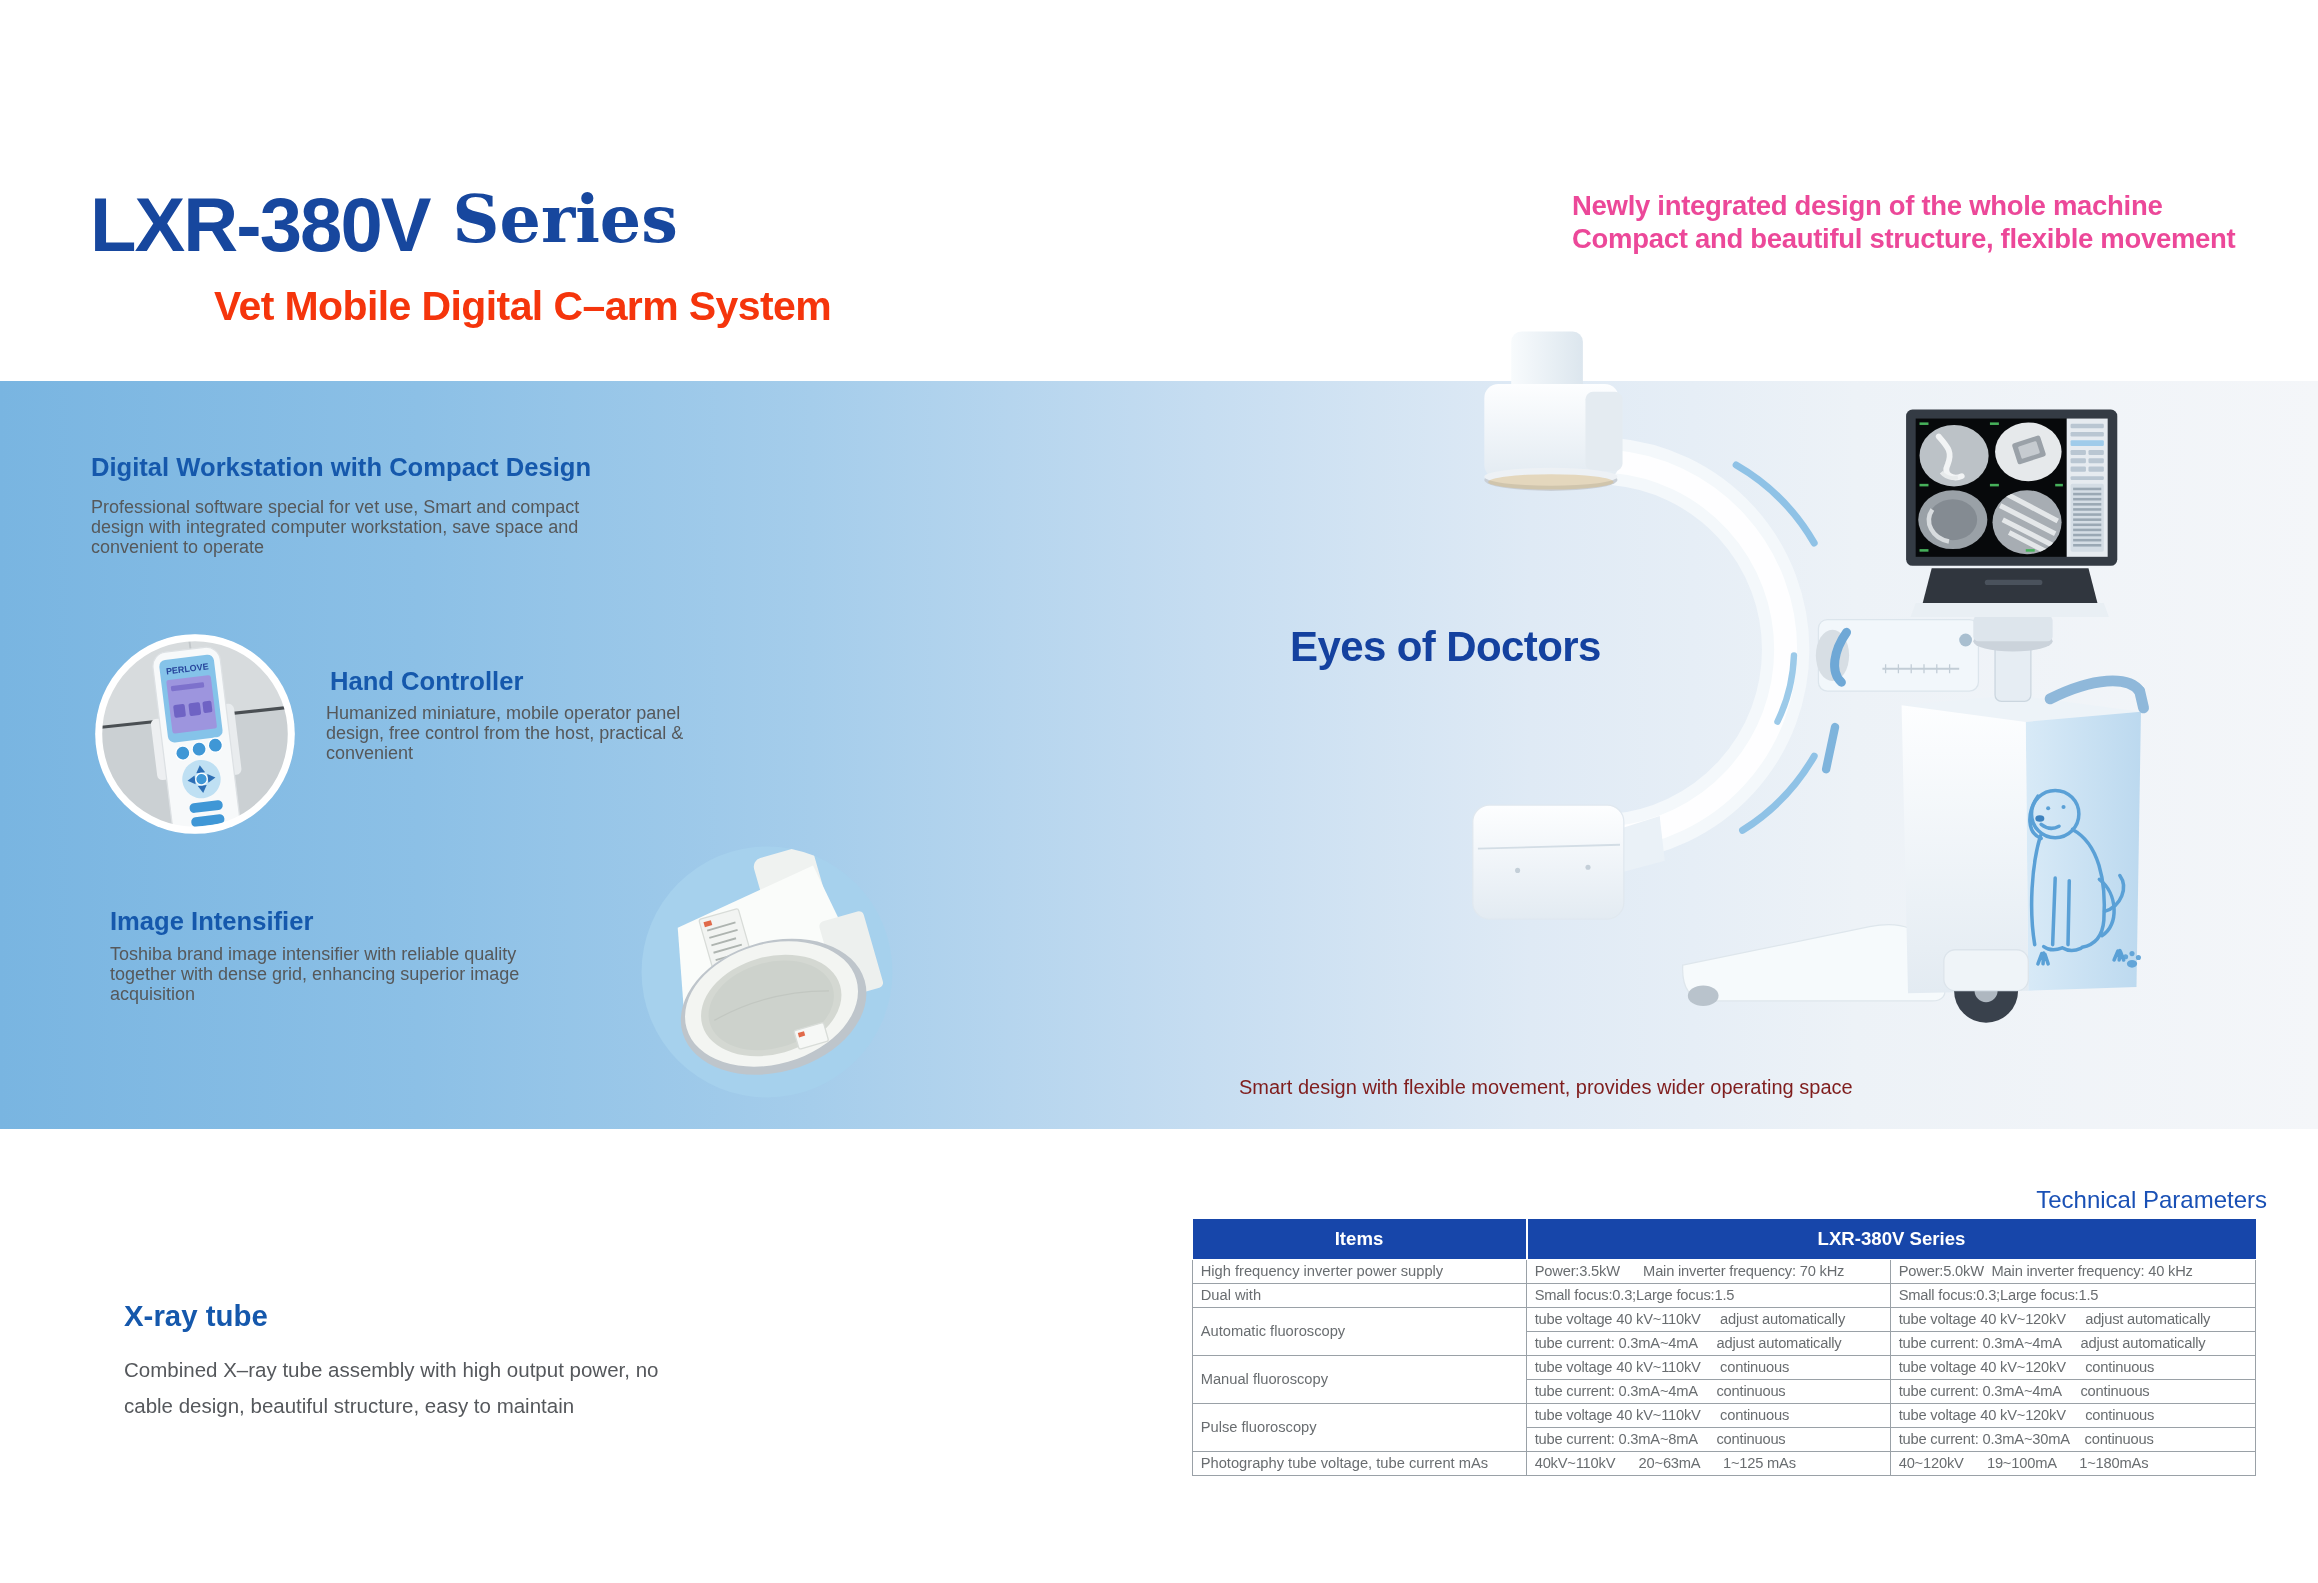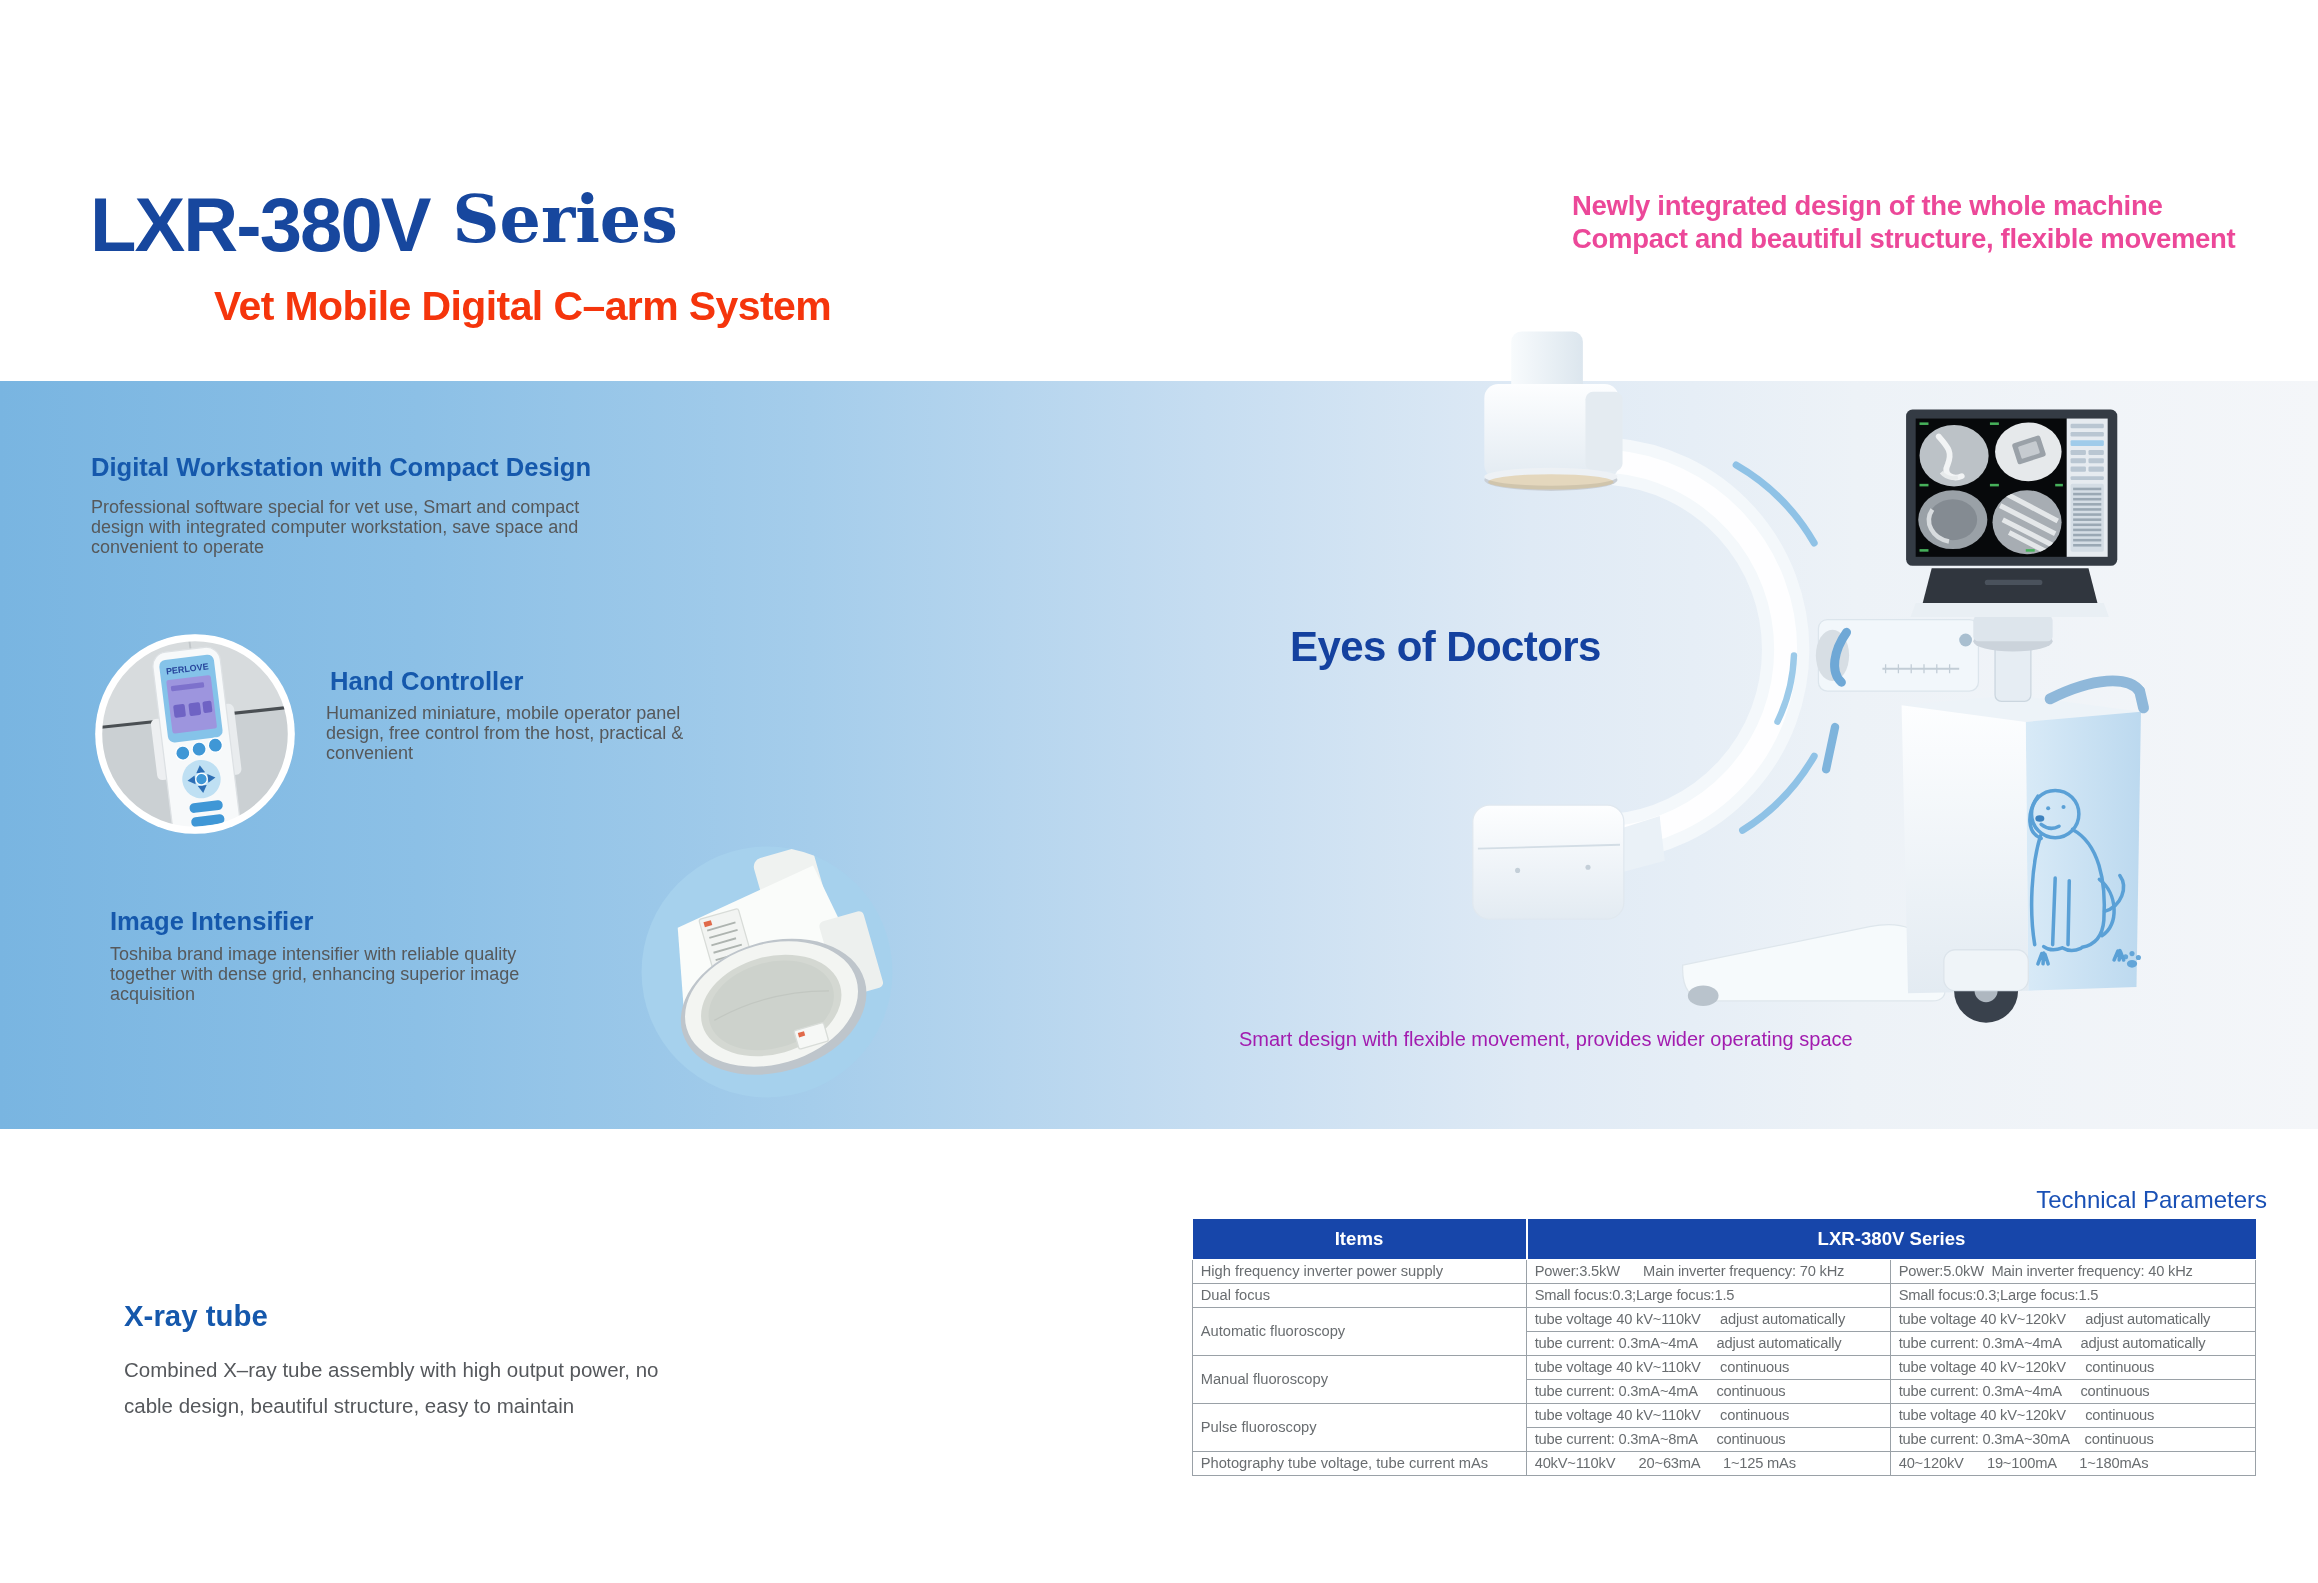--- a/index.html
+++ b/index.html
@@ -27,21 +27,21 @@
   #feat-controller-h{left:330px;top:666px}
   #feat-controller-b{left:326px;top:703px;width:378px}
   #feat-intensifier-h{left:110px;top:906px}
   #feat-intensifier-b{left:110px;top:944px;width:410px}
 
   #controller-figure{left:92px;top:631px;width:206px;height:206px}
   #intensifier-figure{left:639px;top:844px;width:256px;height:256px}
 
   #eyes-headline{left:1290px;top:624px;font-size:42px;font-weight:bold;color:#14419F;letter-spacing:-0.6px;white-space:nowrap;line-height:1.1}
   #machine-figure{left:1460px;top:320px;width:736px;height:736px}
-  #hero-caption{left:1239px;top:1028px;font-size:20px;color:#a21caf;white-space:nowrap}
+  #hero-caption{left:1239px;top:1076px;font-size:20px;color:#7f1d1d;white-space:nowrap}
 
   
   #tech-title{right:52px;top:1186px;font-size:24px;color:#1950B5;white-space:nowrap}
 
   #feat-xray-h{left:124px;top:1300px;font-size:29.4px;font-weight:bold;color:#1558AC;line-height:1.1;white-space:nowrap}
   #feat-xray-b{left:124px;top:1352px;width:538px;font-size:20.5px;color:#55585C;line-height:36px}
 
   .tech-table{position:absolute;left:1192px;top:1219px;width:1063px;border-collapse:collapse;table-layout:fixed;
               font-size:14.7px;color:#696D70}
   .tech-table th{background:#1746AA;color:#FFFFFF;font-size:18.6px;font-weight:bold;height:40px;text-align:center;
@@ -341,21 +341,21 @@
         <th colspan="2">LXR-380V Series</th>
       </tr>
     </thead>
     <tbody>
       <tr>
         <td class="item">High frequency inverter power supply</td>
         <td class="val">Power:3.5kW      Main inverter frequency: 70 kHz</td>
         <td class="val">Power:5.0kW  Main inverter frequency: 40 kHz</td>
       </tr>
       <tr>
-        <td class="item">Dual focus</td>
+        <td class="item">Dual with</td>
         <td class="val">Small focus:0.3;Large focus:1.5</td>
         <td class="val">Small focus:0.3;Large focus:1.5</td>
       </tr>
       <tr>
         <td class="item" rowspan="2">Automatic fluoroscopy</td>
         <td class="val">tube voltage 40 kV~110kV     adjust automatically</td>
         <td class="val">tube voltage 40 kV~120kV     adjust automatically</td>
       </tr>
       <tr>
         <td class="val">tube current: 0.3mA~4mA     adjust automatically</td>

